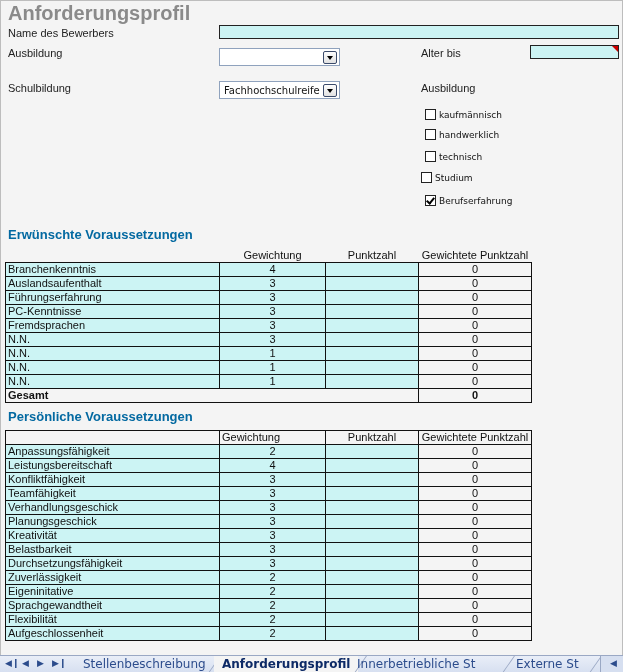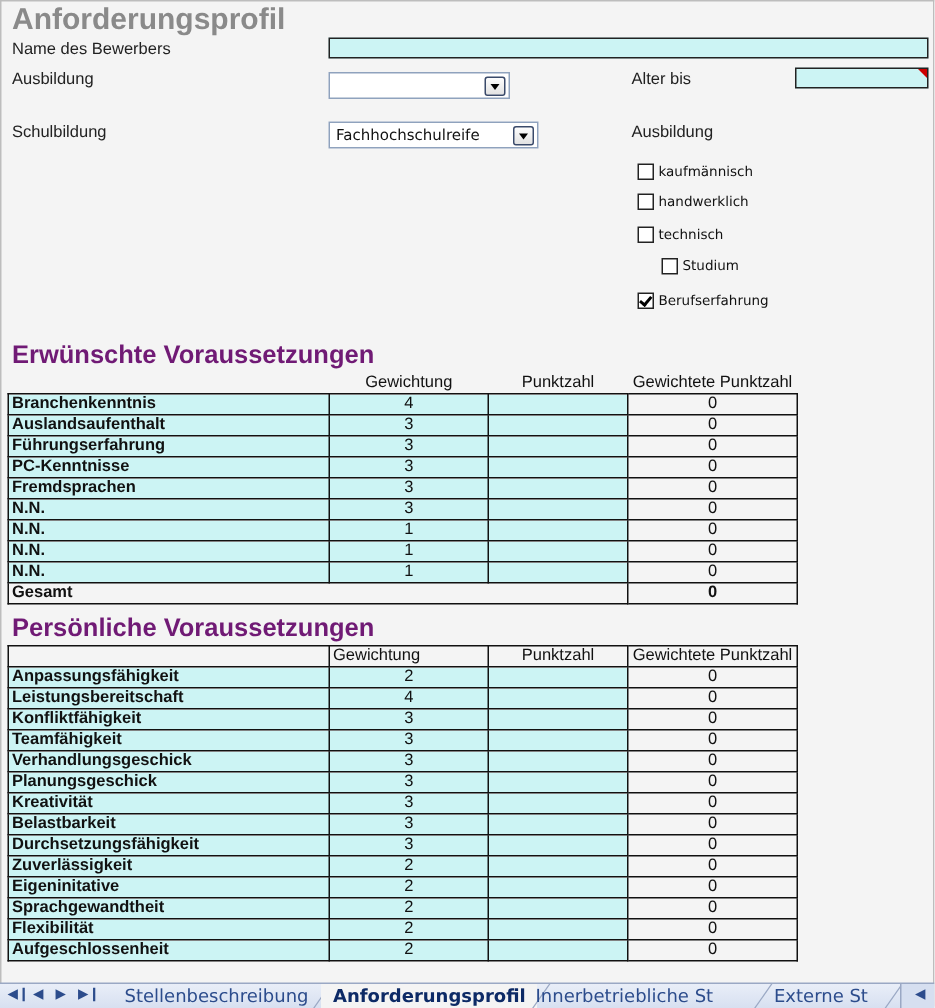--- a/index.html
+++ b/index.html
@@ -27,24 +27,24 @@
     border-left: 3px solid transparent; border-right: 3px solid transparent; border-top: 4px solid #000;
   }
   .red-corner { position: absolute; right: 0; top: 0; width: 0; height: 0;
     border-top: 6px solid #cc0000; border-left: 6px solid transparent; }
   .cb-row { display: flex; align-items: center; font-size: 9px; font-family: "DejaVu Sans", sans-serif; }
   .cb { width: 9px; height: 9px; border: 1px solid #222; background: #fff; margin-right: 3px; position: relative; box-sizing: content-box; }
   .cb.checked::after {
     content: ""; position: absolute; left: 2px; top: 0px; width: 3px; height: 6px;
     border-right: 2px solid #000; border-bottom: 2px solid #000; transform: rotate(40deg);
   }
-  .section-h { font-size: 17px; font-weight: bold; color: #701a75; }
+  .section-h { font-size: 13px; font-weight: bold; color: #0369a1; }
   table.grid { position: absolute; border-collapse: collapse; table-layout: fixed; font-size: 11px; }
   table.grid td { height: 13px; padding: 0 2px; line-height: 13px; border: 1px solid #111; white-space: nowrap; overflow: hidden; }
-  table.grid td.c1 { background: #ccf4f4; text-align: left; font-weight: bold; }
+  table.grid td.c1 { background: #ccf4f4; text-align: left; }
   table.grid td.c2 { background: #ccf4f4; text-align: center; }
   table.grid td.c3 { background: #ccf4f4; }
   table.grid td.c4 { background: #f4f4f4; text-align: center; }
   table.grid tr.hdr td { border: none; background: transparent; text-align: center; }
   table.grid tr.hdr2 td { background: #f4f4f4; text-align: center; }
   table.grid tr.hdr2 td.hl { text-align: left; }
   table.grid tr.total td { background: #f4f4f4; font-weight: bold; }
   .tabbar { position: absolute; left: 0; top: 655px; width: 623px; height: 17px;
     background: linear-gradient(#e9eef8, #d6dff0); border-top: 1px solid #9aa8c4; font-size: 12px; font-family: "DejaVu Sans", sans-serif; }
   .nav { position: absolute; top: 2px; color: #2c4c8c; font-size: 9px; }
@@ -71,40 +71,40 @@
   <span class="btn"></span>
 </div>
 
 <div class="abs lbl" style="left:421px;top:47px;">Alter bis</div>
 <div class="abs input-cyan" style="left:530px;top:45px;width:89px;height:14px;">
   <span></span>
   <span class="red-corner"></span>
 </div>
 
 <div class="abs lbl" style="left:8px;top:82px;">Schulbildung</div>
-<div class="abs combo" style="left:219px;top:81px;width:140px;height:18px;">
+<div class="abs combo" style="left:219px;top:81px;width:121px;height:18px;">
   <span>Fachhochschulreife</span>
   <span class="btn"></span>
 </div>
 
 <div class="abs lbl" style="left:421px;top:82px;">Ausbildung</div>
 
 <div class="abs cb-row" style="left:425px;top:109px;">
   <span class="cb"></span>
   <span>kaufmännisch</span>
 </div>
 <div class="abs cb-row" style="left:425px;top:129px;text-align:right;">
   <span class="cb"></span>
   <span>handwerklich</span>
 </div>
 <div class="abs cb-row" style="left:425px;top:151px;">
   <span class="cb"></span>
   <span>technisch</span>
 </div>
-<div class="abs cb-row" style="left:441px;top:172px;">
+<div class="abs cb-row" style="left:421px;top:172px;">
   <span class="cb"></span>
   <span>Studium</span>
 </div>
 <div class="abs cb-row" style="left:425px;top:195px;">
   <span class="cb checked"></span>
   <span>Berufserfahrung</span>
 </div>
 
 <div class="abs section-h" style="left:8px;top:227px;">Erwünschte Voraussetzungen</div>
 

